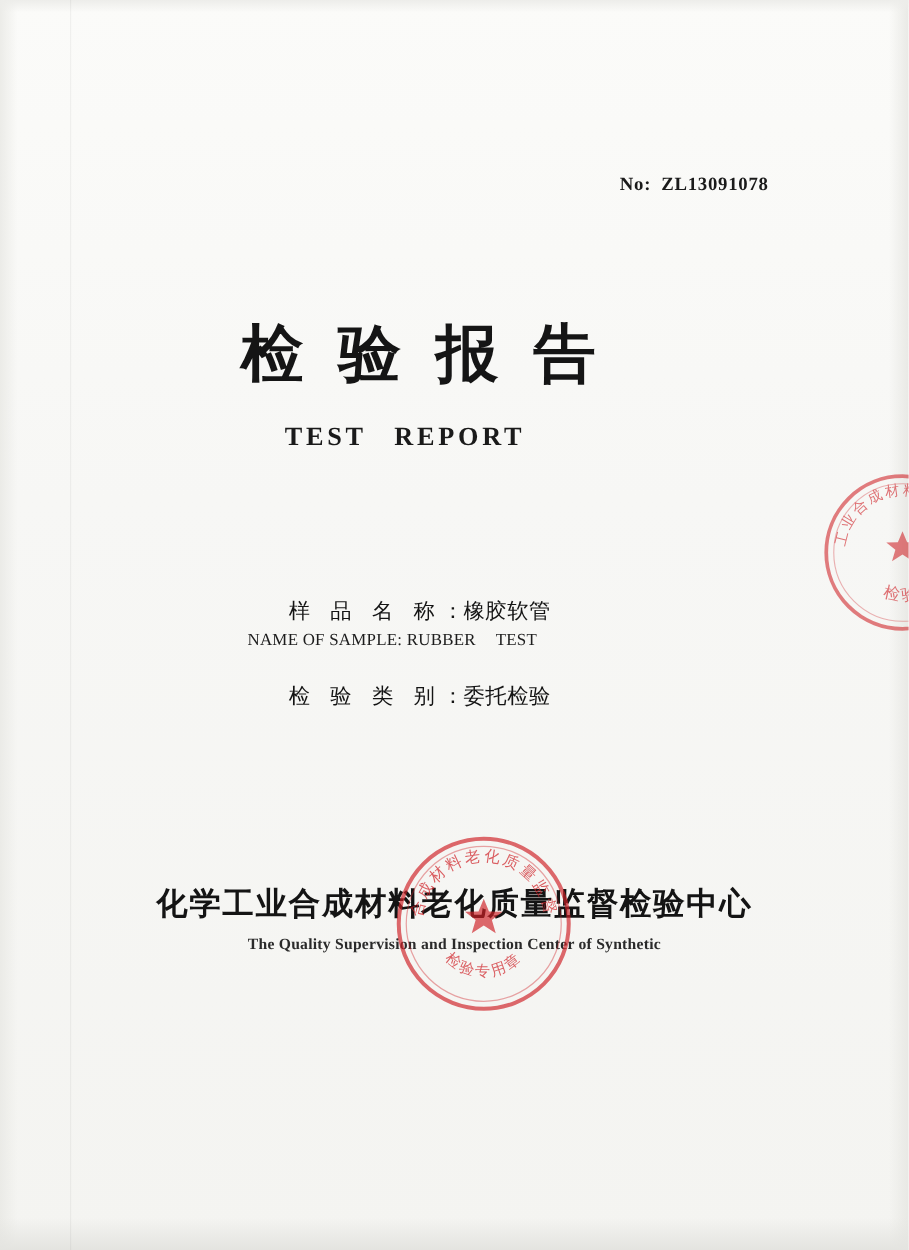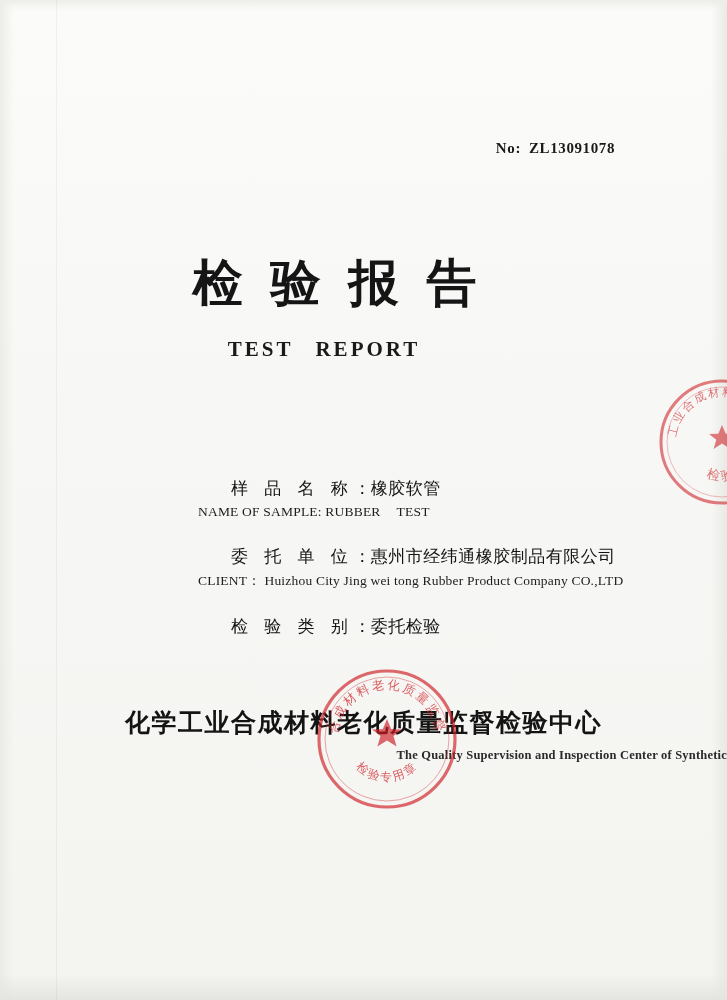--- a/index.html
+++ b/index.html
@@ -147,21 +147,20 @@
     color: #141414;
   }
   .footer-en {
     font-family: "Liberation Serif", serif;
     font-size: 12.5px;
     font-weight: 700;
     color: #2a2a2a;
     line-height: 1.6;
     margin-top: 6px;
     letter-spacing: .2px;
-    text-align: right;
   }
 
   
   .stamp {
     position: absolute;
     pointer-events: none;
   }
   .stamp-center {
     top: 668px;
     left: 316px;
@@ -203,29 +202,20 @@
     <div class="field-row">
       <div class="field-cn">
         <span class="label-cn">样 品 名 称</span><span class="colon-cn">：</span><span class="value-cn">橡胶软管</span>
       </div>
       <div class="field-en">
         <span>NAME OF SAMPLE:</span>
         <span>RUBBER</span><span class="gap-sm"></span><span>TEST</span>
       </div>
     </div>
 
-    <div class="field-row">
-      <div class="field-cn">
-        <span class="label-cn">委 托 单 位</span><span class="colon-cn">：</span><span class="value-cn">惠州市经纬通橡胶制品有限公司</span>
-      </div>
-      <div class="field-en">
-        <span>CLIENT：</span>
-        <span>Huizhou City Jing wei tong Rubber Product Company CO.,LTD</span>
-      </div>
-    </div>
 
     <div class="field-row">
       <div class="field-cn">
         <span class="label-cn">检 验 类 别</span><span class="colon-cn">：</span><span class="value-cn">委托检验</span>
       </div>
     </div>
 
   </div>
 
   <div class="footer">

